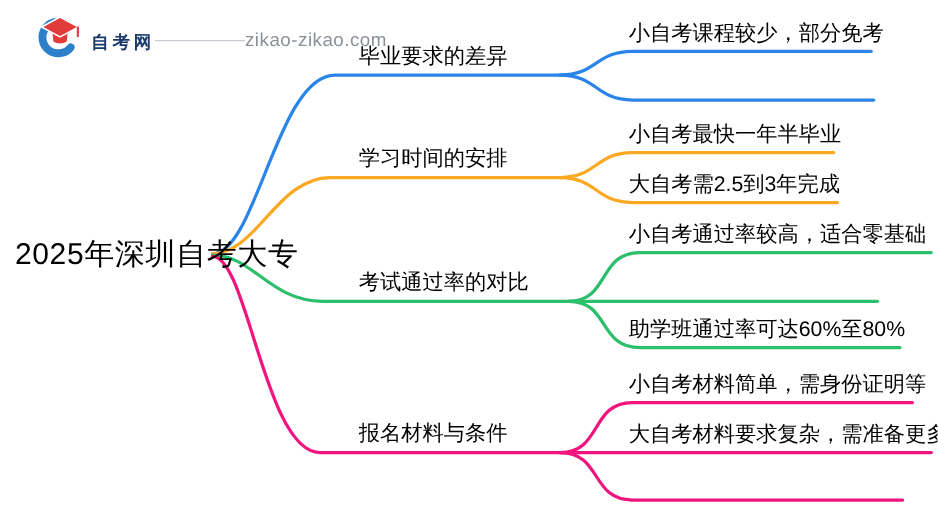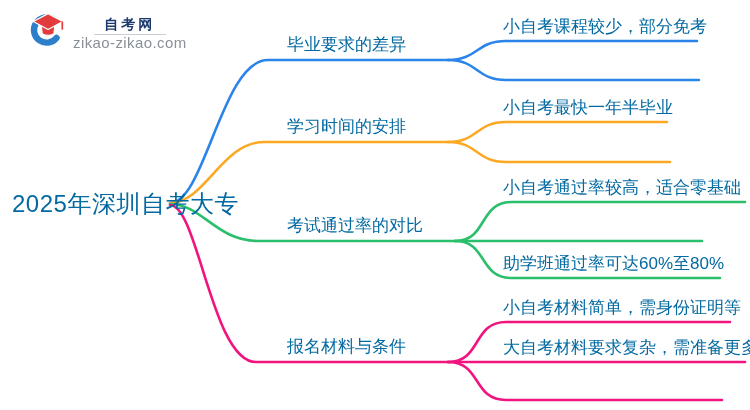--- a/index.html
+++ b/index.html
@@ -4,32 +4,32 @@
 <style>
   html,body{margin:0;padding:0;}
   body{
     width:750px;height:410px;position:relative;overflow:hidden;
     background:#ffffff;
     font-family:"Liberation Sans","DejaVu Sans",sans-serif;
   }
   .canvas{position:absolute;inset:0;width:750px;height:410px;}
   svg.lines{position:absolute;left:0;top:0;pointer-events:none;}
   .node{
-    position:absolute;color:#0369a1;white-space:nowrap;
+    position:absolute;color:#000000;white-space:nowrap;
   }
   .root-label{
     left:12px;top:191px;width:152px;height:26px;line-height:26px;
     font-size:24px;text-align:right;letter-spacing:.5px;
   }
   .branch-label{left:287px;font-size:17px;height:24px;line-height:24px;}
   .leaf-label{left:503px;font-size:17px;height:24px;line-height:24px;}
 
   
   .logo{position:absolute;left:28px;top:11px;display:flex;align-items:center;gap:7px;}
-  .logo-text{display:flex;flex-direction:column;align-items:center;}
+  .logo-text{display:flex;flex-direction:row;align-items:center;}
   .site-name{font-size:14px;font-weight:bold;color:#1b3a6b;letter-spacing:3px;line-height:16px;}
   .logo-divider{width:72px;height:1px;background:#c9ced6;margin:2px 0 2px 0;}
   .site-url{font-size:15px;color:#8a9099;letter-spacing:.4px;line-height:11px;}
 </style>
 </head>
 <body>
 
 <div class="canvas">
 
   <div class="logo">
@@ -71,18 +71,19 @@
 
   <div class="node root-label">2025年深圳自考大专</div>
 
   <div class="node branch-label" style="top:33px">毕业要求的差异</div>
   <div class="node branch-label" style="top:115px">学习时间的安排</div>
   <div class="node branch-label" style="top:335px">报名材料与条件</div>
   <div class="node branch-label" style="top:214px">考试通过率的对比</div>
 
   <div class="node leaf-label" style="top:15px">小自考课程较少，部分免考</div>
   <div class="node leaf-label" style="top:96px">小自考最快一年半毕业</div>
+  <div class="node leaf-label" style="top:136px">大自考需2.5到3年完成</div>
   <div class="node leaf-label" style="top:176px">小自考通过率较高，适合零基础</div>
   <div class="node leaf-label" style="top:252px">助学班通过率可达60%至80%</div>
   <div class="node leaf-label" style="top:296px">小自考材料简单，需身份证明等</div>
   <div class="node leaf-label" style="top:336px">大自考材料要求复杂，需准备更多</div>
 
 </div>
 
 </body></html>

